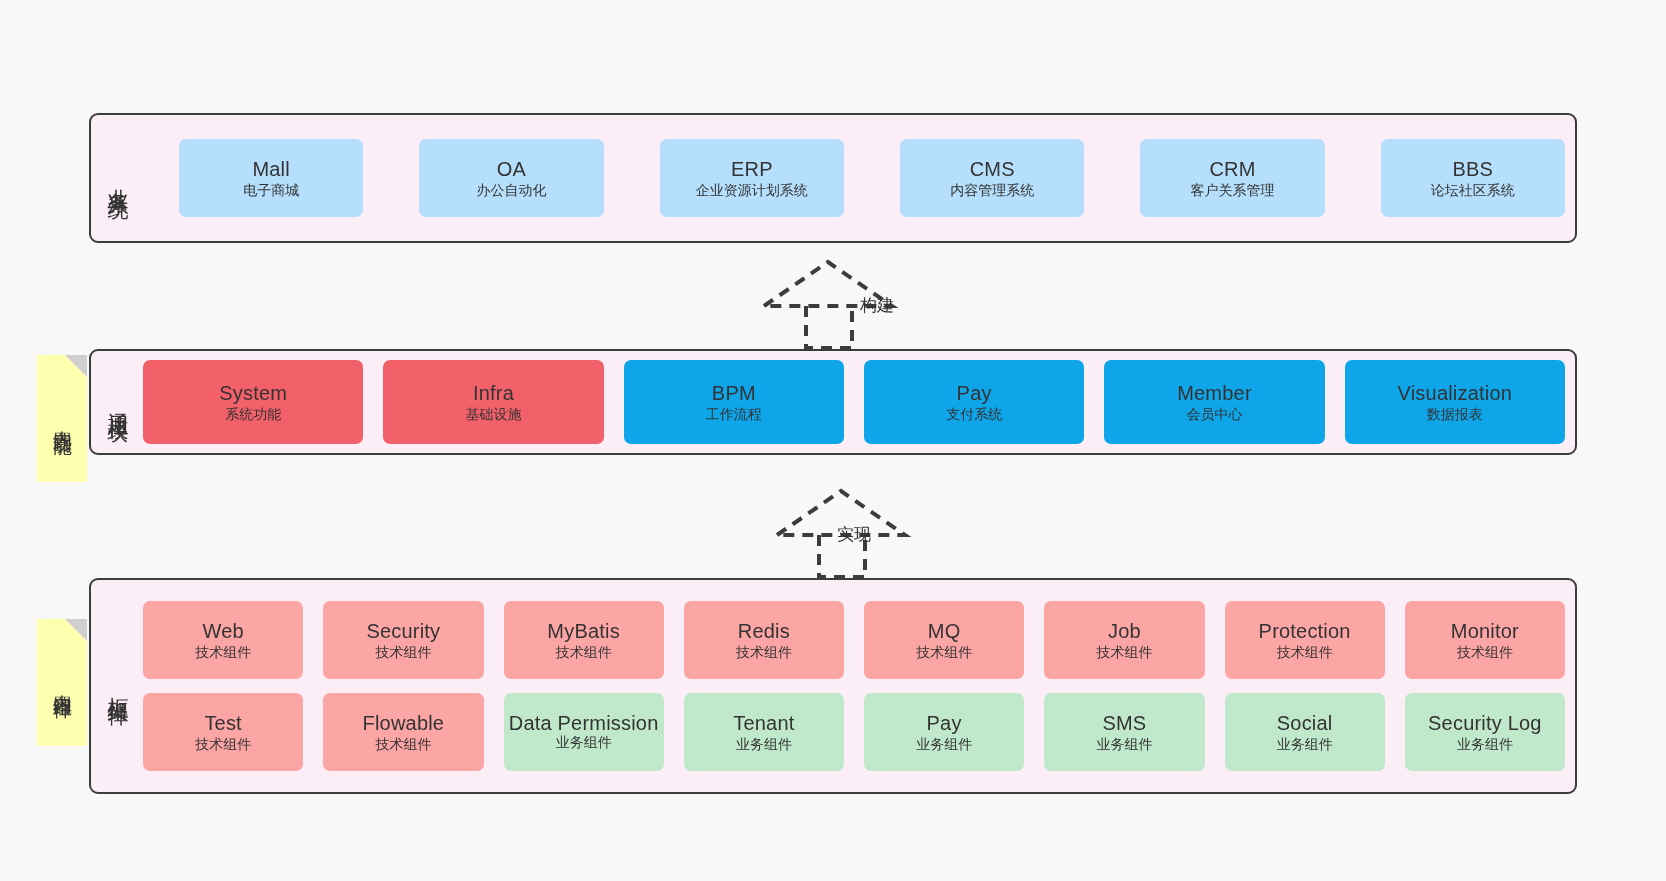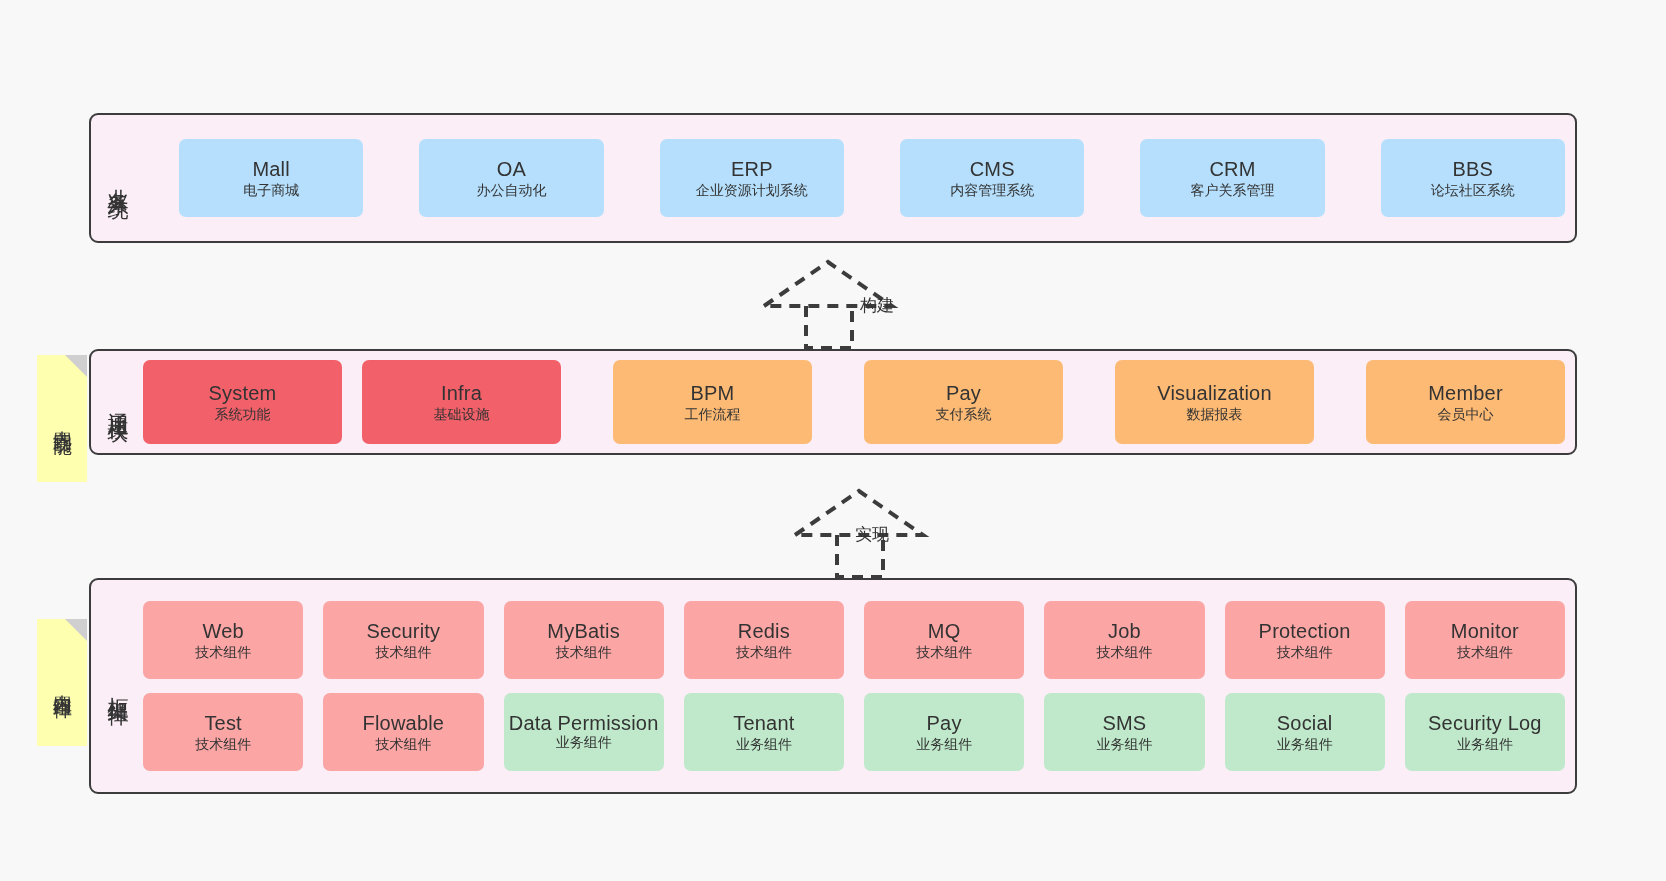--- a/index.html
+++ b/index.html
@@ -82,21 +82,21 @@
   }
   .card .cn {
     font-size: 14px;
   }
   .layer-business .card { height: 78px; }
   .layer-module .card   { height: 84px; }
   .layer-framework .card{ height: 78px; }
 
   .c-blue        { background: #b5dffc; margin-left: 36px; }
   .c-red         { background: #f2606a; }
-  .c-pink        { background: #fdba74; margin-left: 32px; }
+  .c-pink        { background: #0ea5e9; }
   .c-green       { background: #fca5a5; }
   .c-green-light { background: #bfe9ca; }
 
   
   .note {
     position: absolute;
     box-sizing: border-box;
     background: #ffffb0;
     display: flex;
     align-items: center;
@@ -202,32 +202,32 @@
         </div>
         <div class="card c-pink">
           <span class="en">BPM</span>
           <span class="cn">工作流程</span>
         </div>
         <div class="card c-pink">
           <span class="en">Pay</span>
           <span class="cn">支付系统</span>
         </div>
         <div class="card c-pink">
+          <span class="en">Member</span>
+          <span class="cn">会员中心</span>
+        </div>
+        <div class="card c-pink">
           <span class="en">Visualization</span>
           <span class="cn">数据报表</span>
         </div>
-        <div class="card c-pink">
-          <span class="en">Member</span>
-          <span class="cn">会员中心</span>
-        </div>
       </div>
     </div>
   </div>
 
-  <div class="connector" style="left:793px; top:487px; width:180px; height:92px;">
+  <div class="connector" style="left:775px; top:487px; width:180px; height:92px;">
     <svg width="180" height="92" viewBox="0 0 180 92" aria-hidden="true">
       <g fill="none" stroke="#3c3c3c" stroke-width="4" stroke-dasharray="11 8" stroke-linecap="butt">
         <path d="M 2 48 L 66 4 L 130 48 Z"></path>
         <path d="M 44 48 L 44 90 L 90 90 L 90 48"></path>
       </g>
     </svg>
     <span class="conn-label" style="left:62px; top:36px;">实现</span>
   </div>
 
   <div class="note" style="left:37px; top:619px; width:50px; height:127px;">

